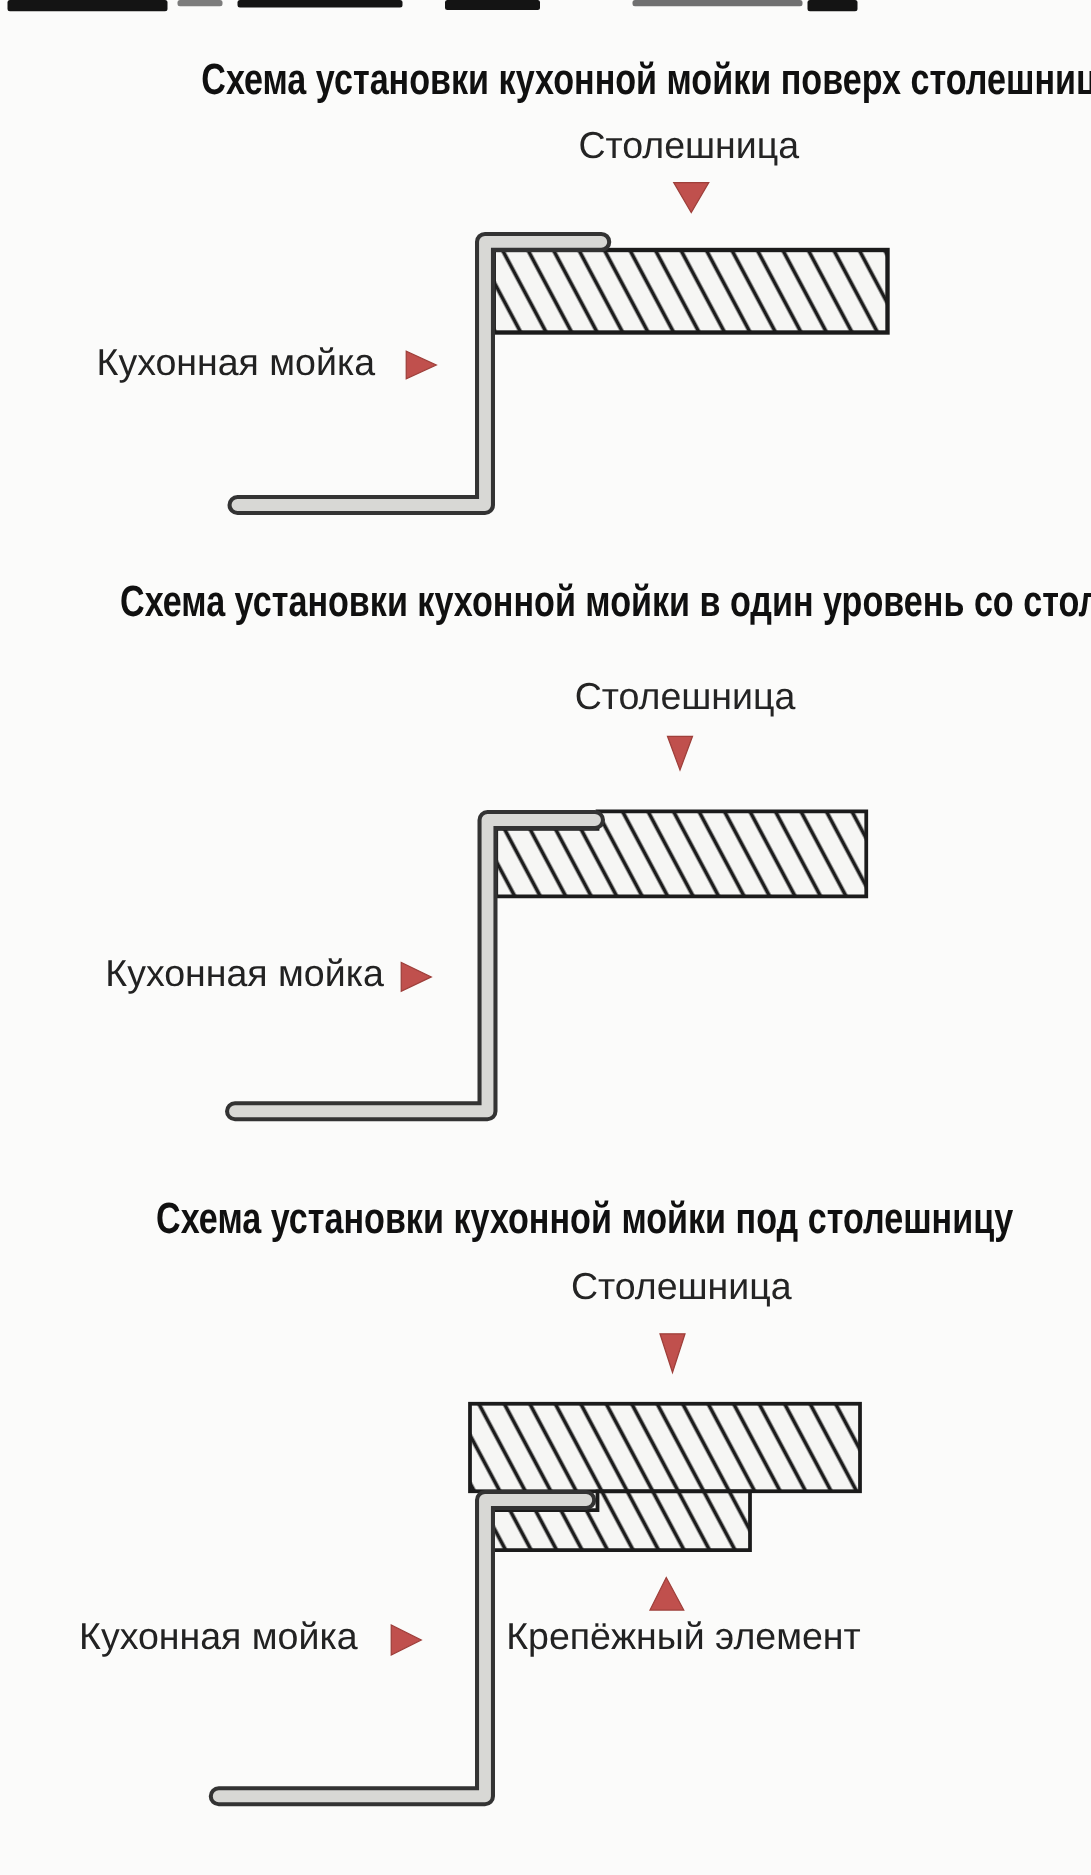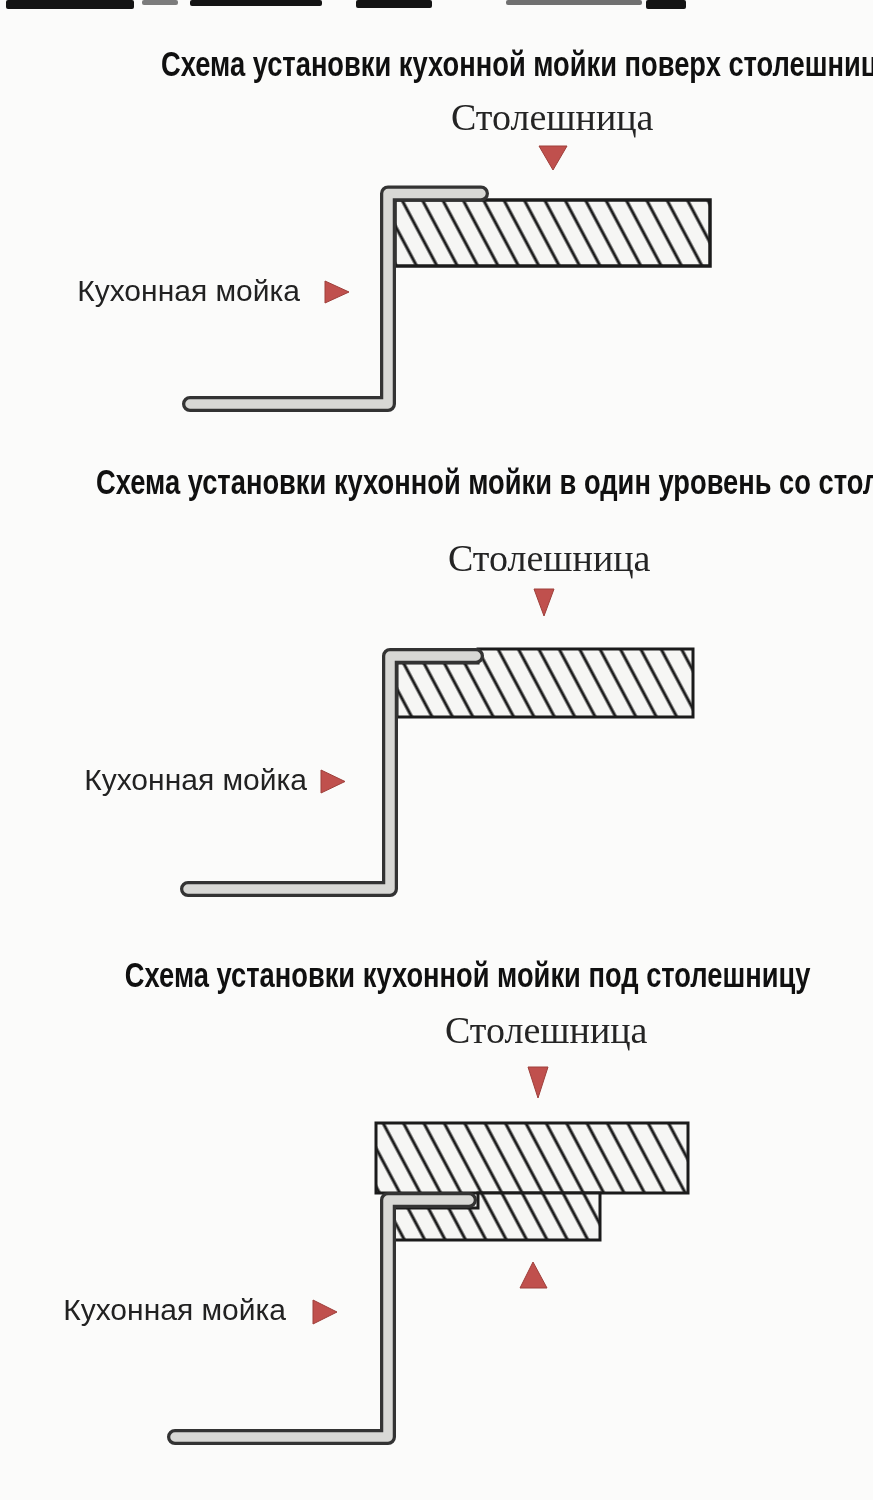--- a/index.html
+++ b/index.html
@@ -14,21 +14,21 @@
     font-size:35px;font-weight:700;color:#101010;line-height:44px;
     transform:scaleX(0.78);transform-origin:50% 50%;
     letter-spacing:0px;
   }
   .lbl{
     position:absolute;font-size:30px;color:#222;line-height:34px;
     white-space:nowrap;
   }
   .lbl.center{text-align:center;}
   .lbl.right{text-align:right;}
-  .stol{font-size:38px;color:#242424;font-family:Liberation Serif, serif;}
+  .stol{font-size:30px;color:#242424;}
   svg{display:block;}
   .artifact{position:absolute;background:#141414;border-radius:2px;}
 </style>
 </head>
 <body>
 
 <div class="page">
 
   <div>
     <div class="artifact" style="left:6px;top:0;width:128px;height:9px;"></div>
@@ -84,14 +84,15 @@
   <div class="lbl stol center" style="left:451px;top:100px;width:200px;">Столешница</div>
   <div class="lbl right" style="left:60px;top:274px;width:240px;">Кухонная мойка</div>
 
   <div class="title" style="left:0px;top:460px;width:873px;">Схема установки кухонной мойки в один уровень со столешницей</div>
   <div class="lbl stol center" style="left:448px;top:541px;width:200px;">Столешница</div>
   <div class="lbl right" style="left:67px;top:763px;width:240px;">Кухонная мойка</div>
 
   <div class="title" style="left:34px;top:953px;width:826px;">Схема установки кухонной мойки под столешницу</div>
   <div class="lbl stol center" style="left:445px;top:1013px;width:200px;">Столешница</div>
   <div class="lbl right" style="left:46px;top:1293px;width:240px;">Кухонная мойка</div>
+  <div class="lbl" style="left:405px;top:1293px;width:300px;">Крепёжный элемент</div>
 
 </div>
 
 </body></html>

